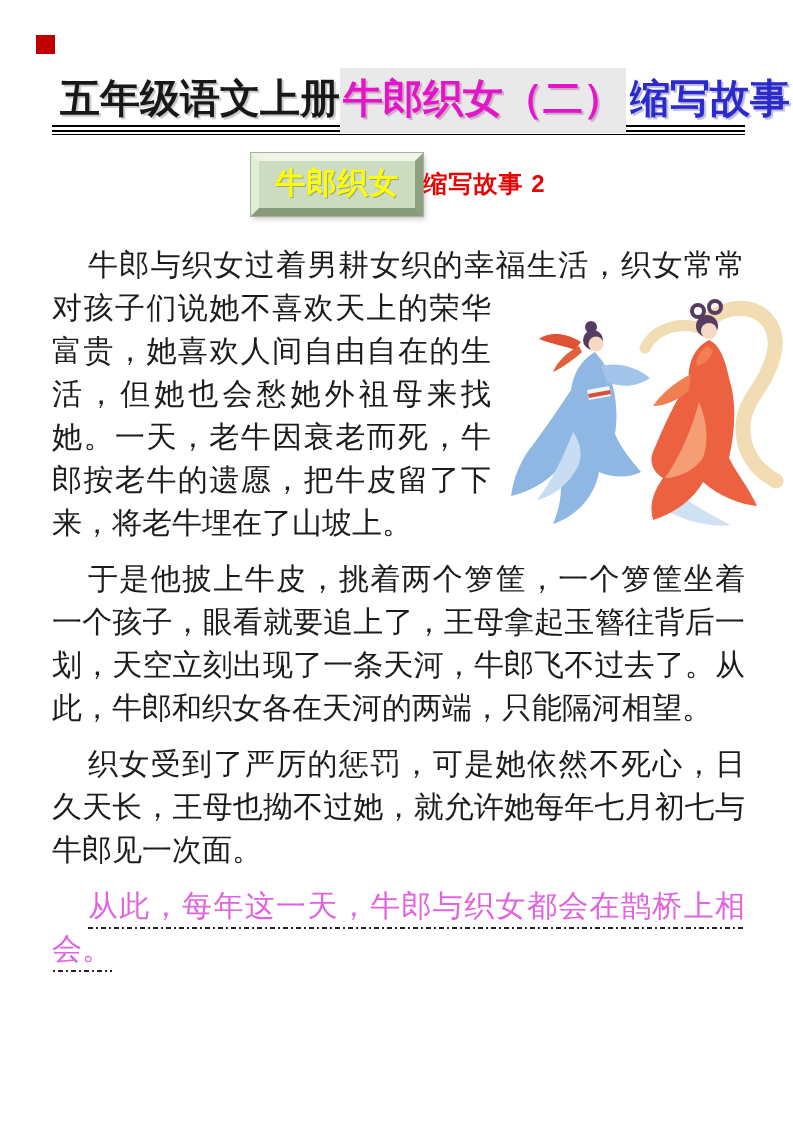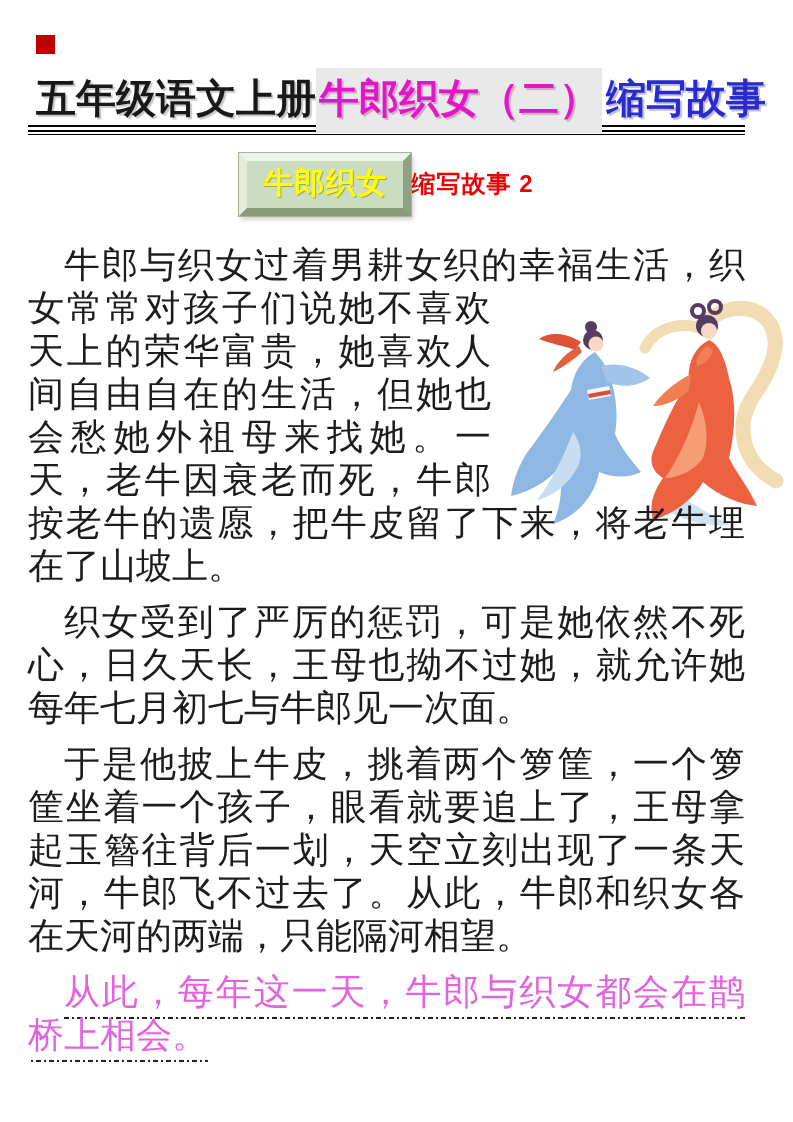--- a/index.html
+++ b/index.html
@@ -12,21 +12,21 @@
   html,body{margin:0;padding:0;}
   body{
     width:793px;height:1122px;background:#ffffff;position:relative;
     font-family:"Liberation Sans","DejaVu Sans",sans-serif;
     color:var(--bodyText,#1c1c1c);overflow:hidden;
   }
   .corner-marker{
     position:absolute;left:36px;top:35px;width:19px;height:19px;
     background:var(--marker,#c00000);
   }
-  .page{padding:0 48px 0 28px;}
+  .page{padding:0 48px 0 52px;}
   .doc-title{
     margin:72px 0 0 8px;font-weight:bold;font-size:40px;line-height:53px;
     font-family:"Liberation Serif","DejaVu Serif",serif;
     letter-spacing:0px;white-space:nowrap;
   }
   .t-black{color:#181818;text-shadow:2px 2px 1px #c9c9c9;}
   .t-magenta{
     color:var(--titleMagenta,#e414c8);
     background:var(--titleHighlightBg,#e9e9e9);
     padding:8px 3px 12px 3px;
@@ -45,21 +45,21 @@
     display:inline-block;background:var(--badgeBg,#cbdcc0);
     border:8px solid;border-color:#eef4e6 #8fa183 #879a7a #e2ecd7;
     box-shadow:0 0 0 1px #a7b29a,2px 3px 5px rgba(0,0,0,.22);
     padding:2px 16px 4px 16px;
     color:var(--badgeText,#ffff00);font-size:30px;font-weight:bold;
     text-shadow:1px 1px 0 #93a878;letter-spacing:1px;
   }
   .badge-caption{
     color:var(--captionRed,#e60505);font-size:24px;font-weight:bold;letter-spacing:1px;
   }
-  .content{margin-top:28px;font-size:36px;line-height:43px;}
+  .content{margin-top:28px;font-size:30px;line-height:43px;}
   .para{
     margin:0 0 13px 0;text-align:justify;text-indent:36px;
   }
   .illu{
     float:right;width:240px;height:200px;margin:2px 0 8px 14px;
   }
   .illu svg{display:block;margin:-6px -48px 0 -2px;}
   .closing{margin-top:12px;}
   .closing-text{
     color:var(--closingPink,#e263df);
@@ -116,20 +116,20 @@
         <circle cx="204" cy="44" r="11" fill="#563c60"></circle>
         <circle cx="206" cy="49" r="8" fill="#f7d9c3"></circle>
         <path d="M206,58 C190,66 184,84 186,100 C172,118 160,146 150,170 C146,180 150,190 160,196 C150,210 146,224 150,238 C170,232 190,218 200,200 C216,214 236,222 254,224 C246,206 234,192 226,176 C232,150 234,120 226,96 C222,76 216,62 206,58 Z" fill="#ec6241"></path>
         <path d="M196,120 C188,150 176,176 162,196 C176,196 192,188 200,176 C206,160 204,138 196,120 Z" fill="#f59d74"></path>
         <path d="M204,64 C196,70 192,78 194,84 C202,82 208,76 210,68 Z" fill="#f08052"></path>
         <path d="M188,92 C172,100 158,112 150,124 C162,124 176,118 186,108 Z" fill="#f08052"></path>
       </svg>
         </span><span>她不喜欢天上的荣华富贵，她喜欢人间自由自在的生活，但她也会愁她外祖母来找她。一天，老牛因衰老而死，牛郎按老牛的遗愿，把牛皮留了下来，将老牛埋在了山坡上。</span></p>
 
 
+    <p class="para">于是他披上牛皮，挑着两个箩筐，一个箩筐坐着一个孩子，眼看就要追上了，王母拿起玉簪往背后一划，天空立刻出现了一条天河，牛郎飞不过去了。从此，牛郎和织女各在天河的两端，只能隔河相望。</p>
+
     <p class="para">织女受到了严厉的惩罚，可是她依然不死心，日久天长，王母也拗不过她，就允许她每年七月初七与牛郎见一次面。</p>
-
-    <p class="para">于是他披上牛皮，挑着两个箩筐，一个箩筐坐着一个孩子，眼看就要追上了，王母拿起玉簪往背后一划，天空立刻出现了一条天河，牛郎飞不过去了。从此，牛郎和织女各在天河的两端，只能隔河相望。</p>
 
     <p class="para closing"><span class="closing-text">从此，每年这一天，牛郎与织女都会在鹊桥上相会。</span></p>
 
   </div>
 </div>
 
 </body></html>

